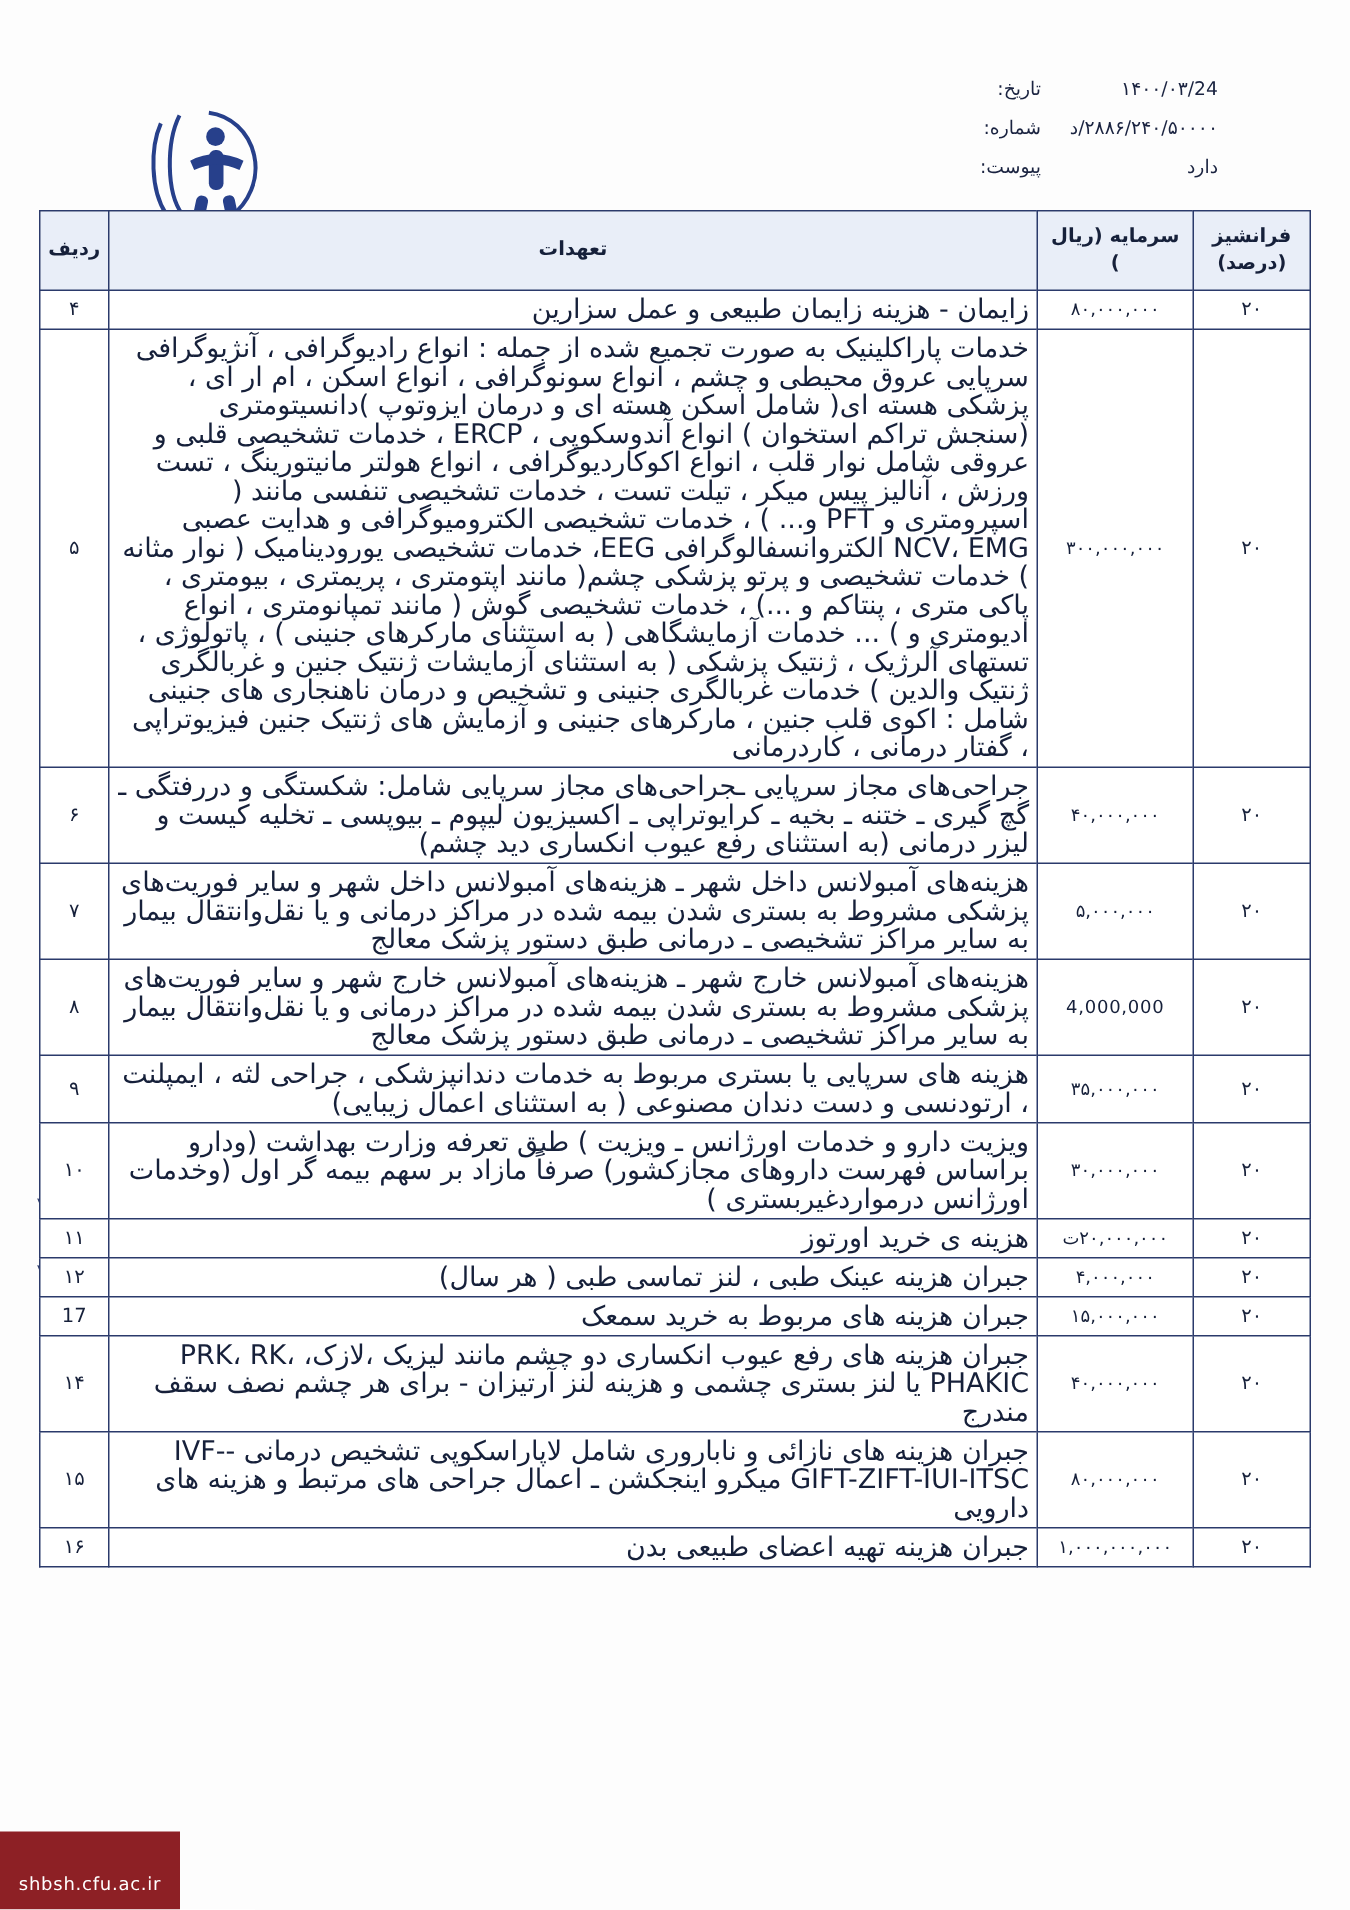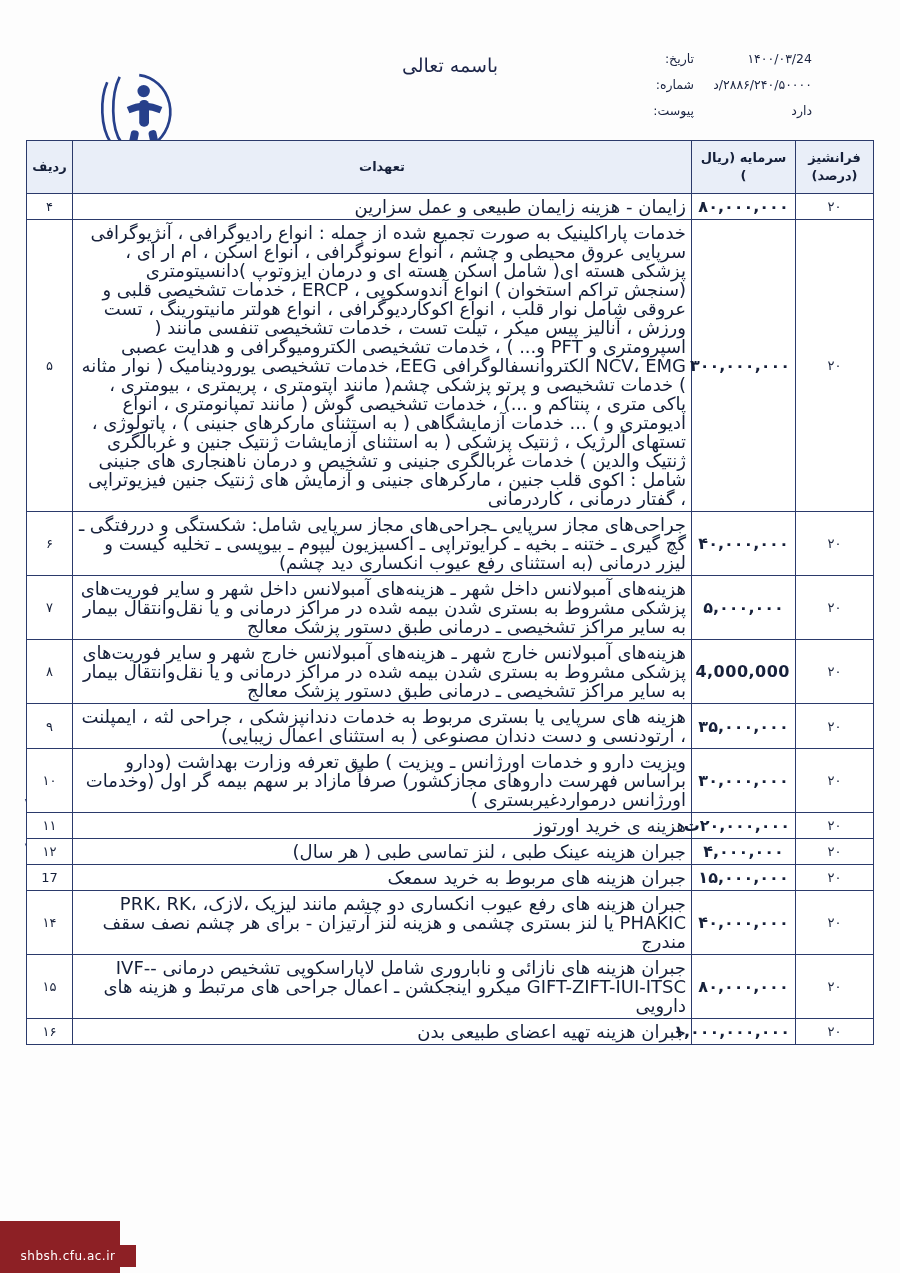--- a/index.html
+++ b/index.html
@@ -70,44 +70,43 @@
   thead th{
     background:#e9eef8;
     font-weight:700;
     font-size:13px;
     height:46px;
     text-align:center;
     line-height:18px;
   }
   td.num{ text-align:center; width:46px; font-size:13px;}
   td.desc{ text-align:right; }
-  td.cap{ text-align:center; width:104px; font-size:16px; letter-spacing:0.5px;font-weight:bold;}
+  td.cap{ text-align:center; width:104px; font-size:12px; letter-spacing:0.5px;}
   td.fran{ text-align:center; width:78px; font-size:13px;}
   col.c-fran{width:78px}
   col.c-cap{width:104px}
   col.c-desc{width:auto}
   col.c-num{width:46px}
   .url-box{
-    position:absolute;left:0;bottom:6px;width:136px;height:22px;
+    position:absolute;left:0;bottom:6px;width:120px;height:22px;
     background:#8d2025;color:#fff;font-size:12px;
     display:flex;align-items:center;justify-content:center;
     direction:ltr;letter-spacing:0.5px;
   }
   .sig{
     position:absolute;left:0;bottom:0;width:120px;height:52px;background:#8d2025;
   }
 </style>
 </head>
 <body>
 
 <div class="page">
 
   <div class="header">
 
-    <div class="besmeh">باسمه تعالی</div>
 
     <div class="hdr-meta">
       <div class="row">
         <span class="val">۱۴۰۰/۰۳/24</span>
         <span class="lbl">تاریخ:</span>
       </div>
       <div class="row">
         <span class="val">۲۸۸۶/۲۴۰/۵۰۰۰۰/د</span>
         <span class="lbl">شماره:</span>
       </div>

